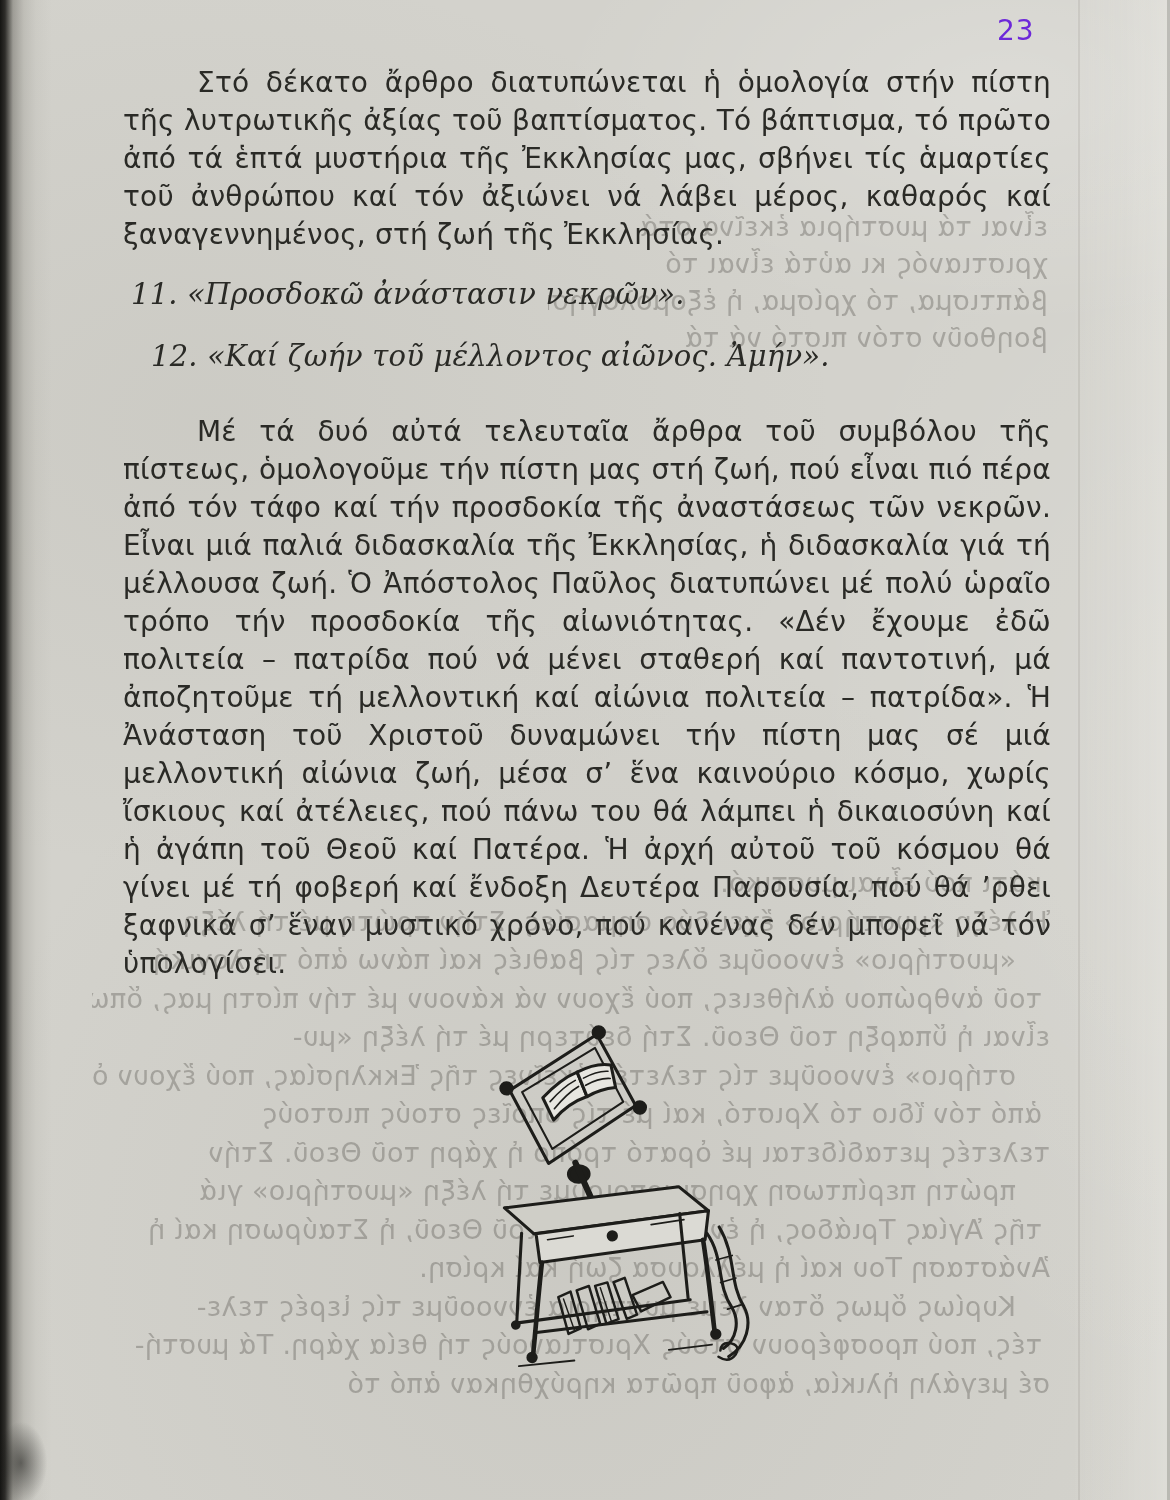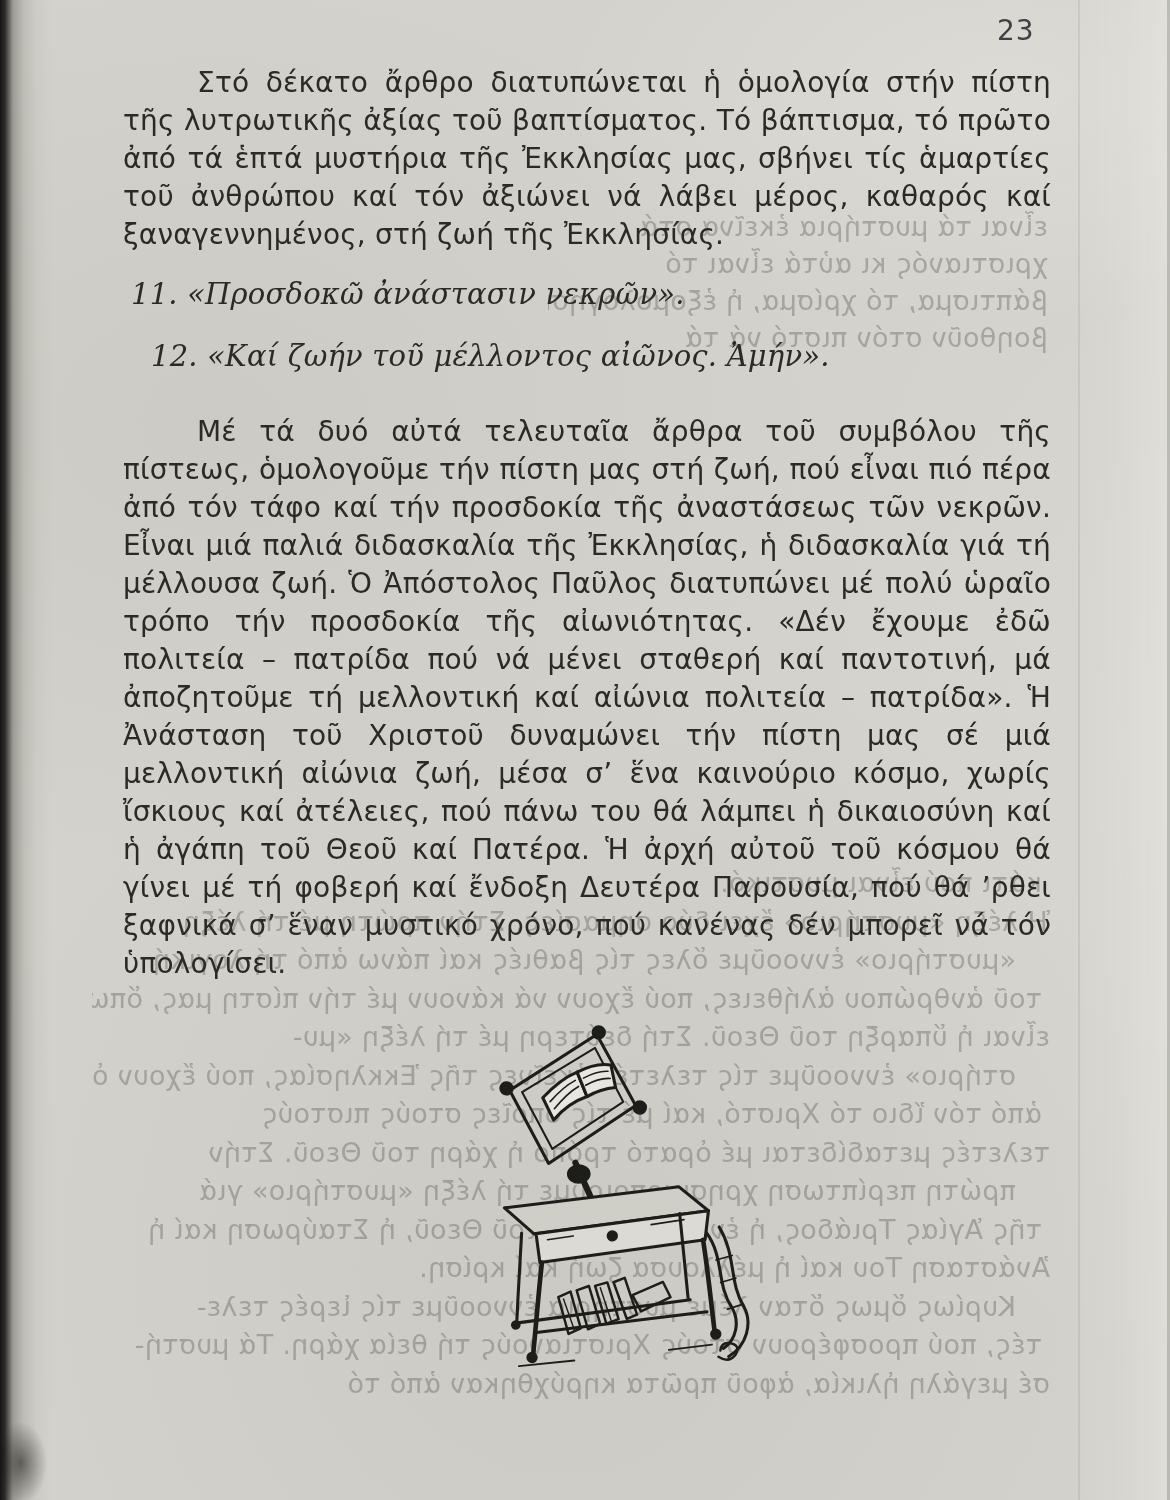--- a/index.html
+++ b/index.html
@@ -37,21 +37,21 @@
   .inner-page-line {
     position:absolute; top:0; left:1078px; width:2px; height:100%;
     background:rgba(110,108,100,0.14); pointer-events:none;
   }
   .corner-smudge {
     position:absolute; left:-14px; bottom:-18px; width:70px; height:110px; pointer-events:none;
     background:radial-gradient(closest-side, rgba(22,22,19,0.55), transparent 75%);
   }
   .page-number {
     position:absolute; top:14px; left:997px;
-    font-size:28px; color:#404040; letter-spacing:1px;
+    font-size:28px; color:#6d28d9; letter-spacing:1px;
   }
   .text-block {
     position:absolute; top:64px; left:123px; width:928px;
     color:#2a2a26; font-size:28px; line-height:38px;
     text-align:justify; letter-spacing:0.2px;
   }
   .body-par { text-indent:74px; }
   .article {
     font-family:"DejaVu Serif", serif; font-style:italic;
     font-size:29px; text-align:left; text-indent:0;

